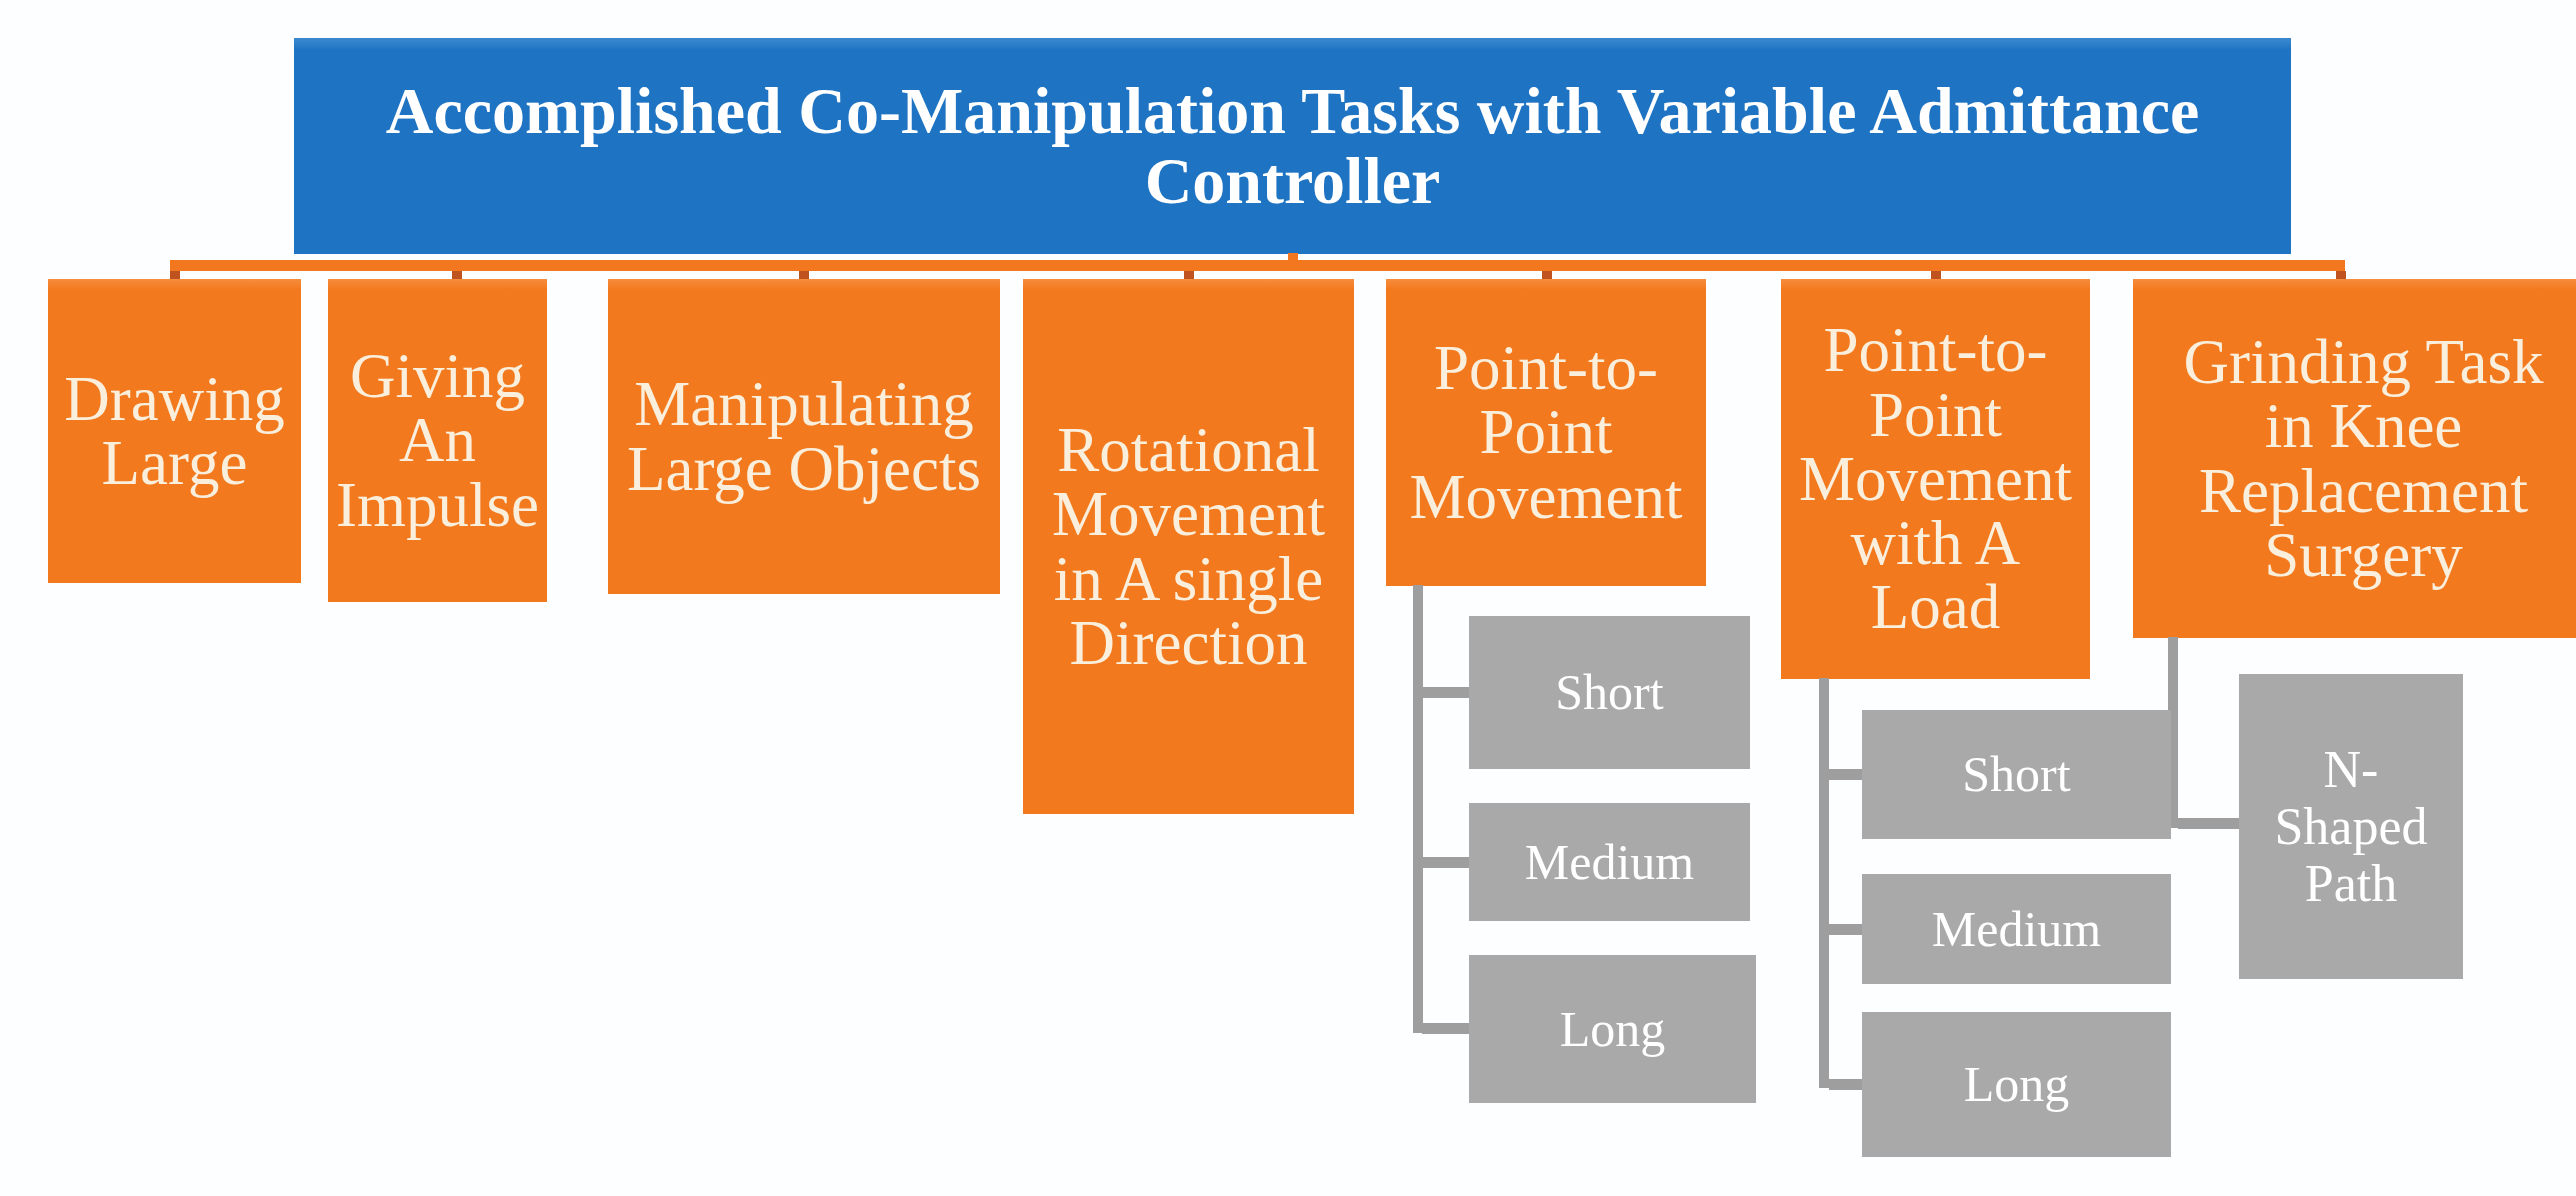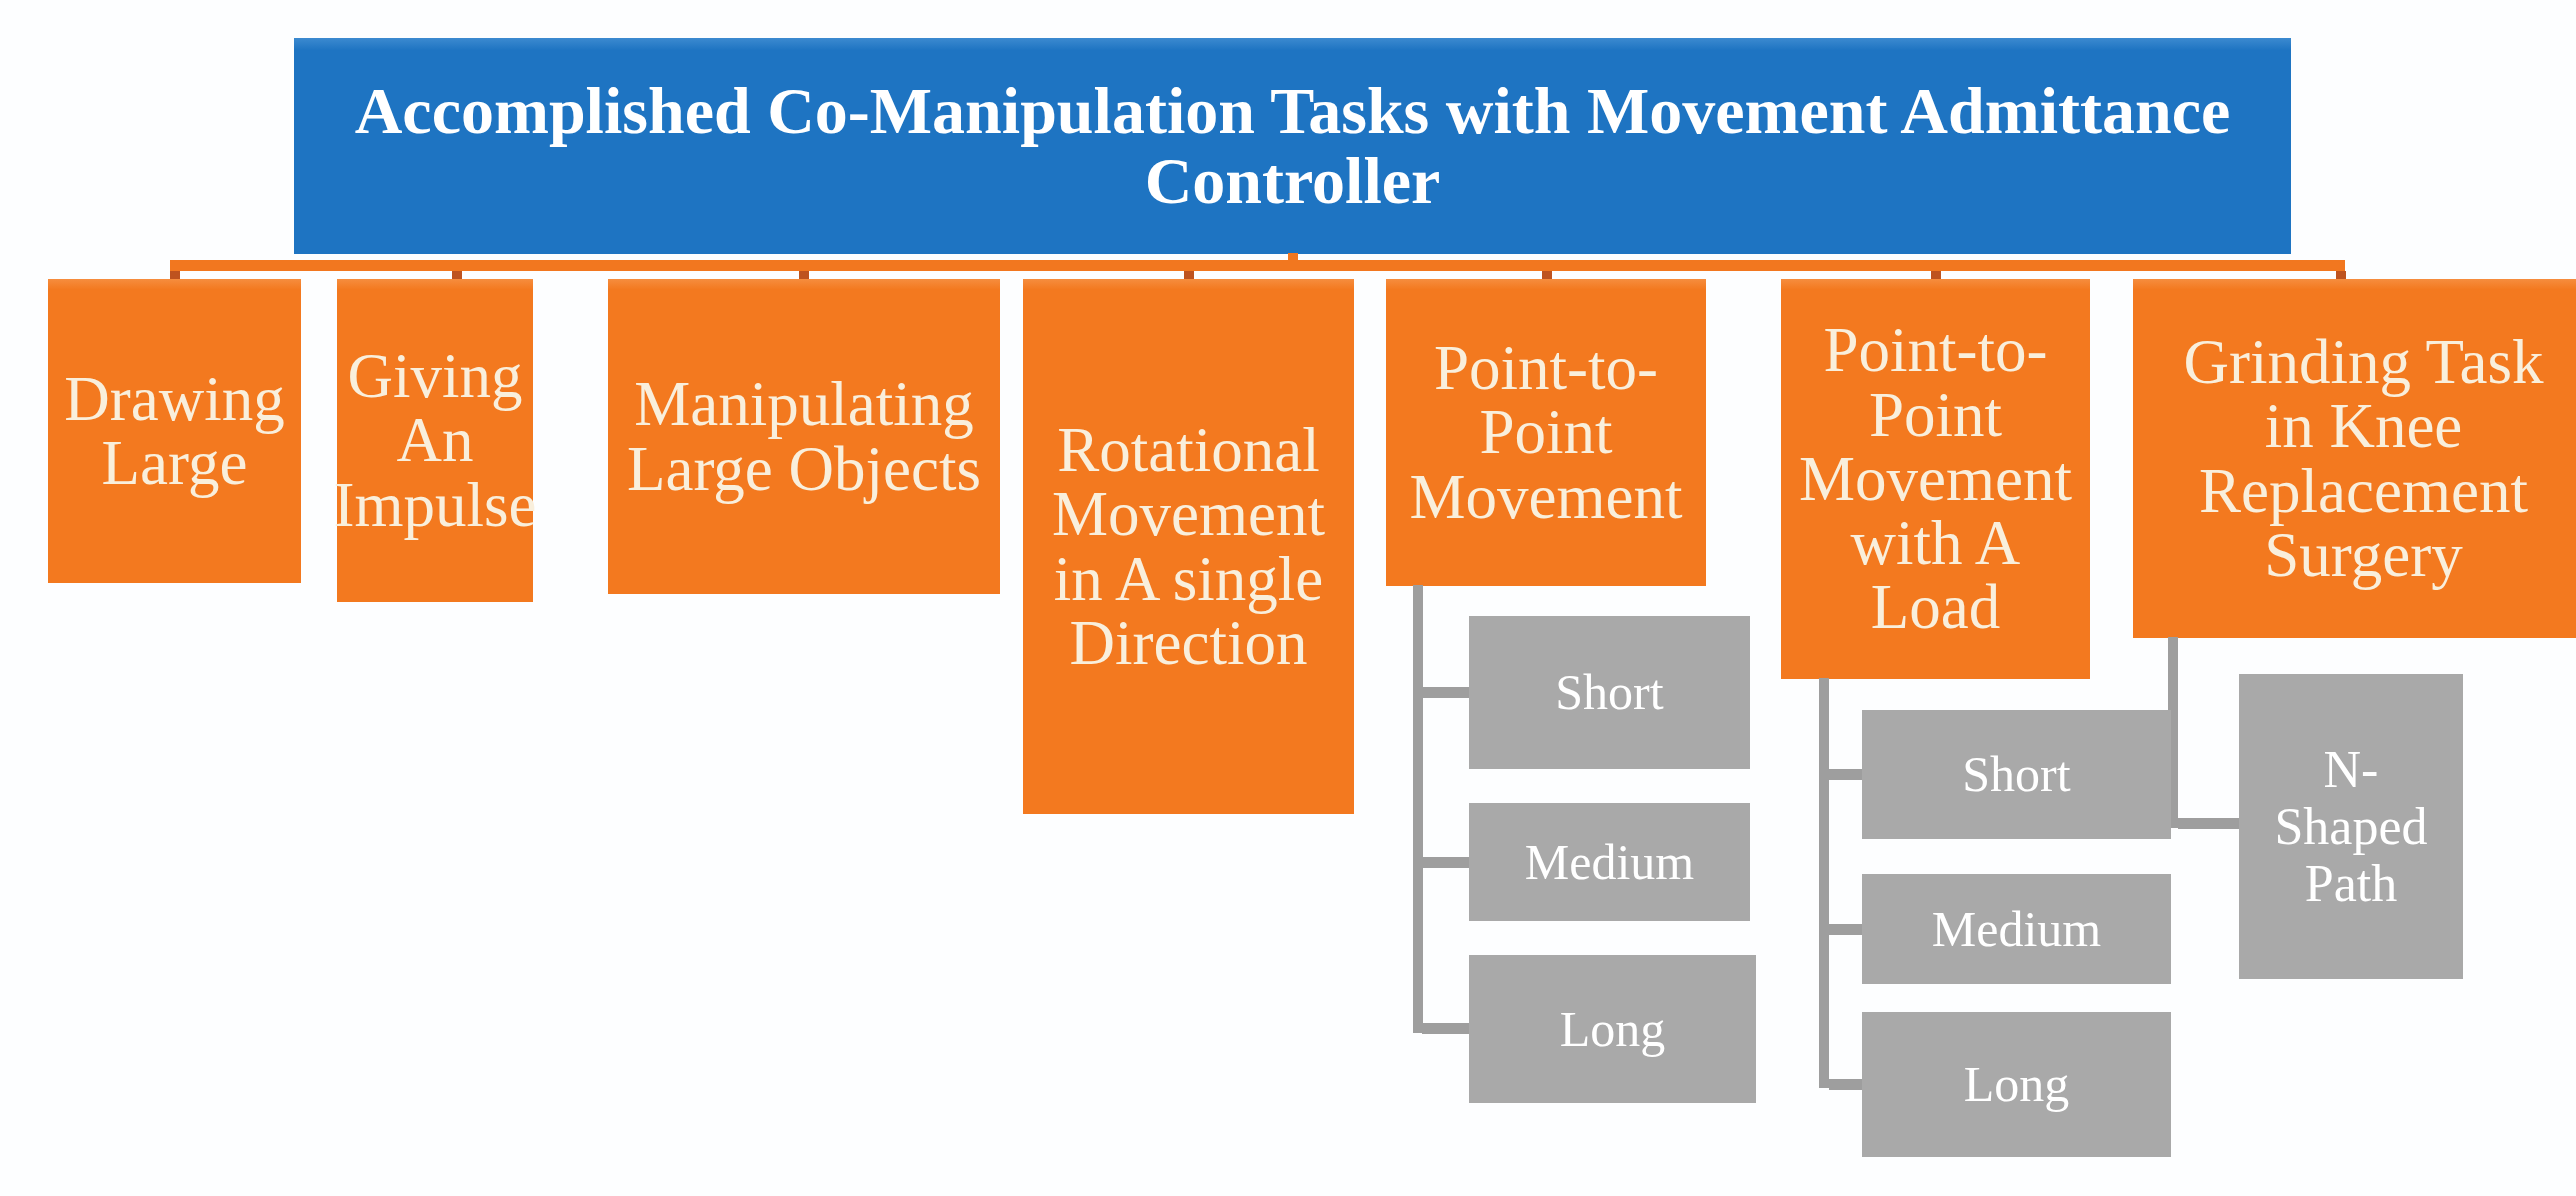--- a/index.html
+++ b/index.html
@@ -34,21 +34,21 @@
   }
   .conn{position:absolute;}
   .hline{left:170px;top:260px;width:2175px;height:11.3px;background:var(--connector-orange,#F2771F);}
   .stub-root{left:1288px;top:253px;width:9.6px;height:7.8px;background:var(--connector-orange,#F2771F);}
   .joint{top:271px;width:9.6px;height:9.6px;background:var(--connector-joint,#BE531F);}
   .j1{left:170px;}  .j2{left:452px;}  .j3{left:799px;} .j4{left:1184px;}
   .j5{left:1542px;} .j6{left:1931px;} .j7{left:2336px;}
 
   
   .t1{left:48px;  top:279px;width:253px;height:304px;}
-  .t2{left:337px; top:279px;width:196px;height:323px;}
+  .t2{left:328px; top:279px;width:219px;height:323px;}
   .t3{left:608px; top:279px;width:392px;height:315px;}
   .t4{left:1023px;top:279px;width:331px;height:535px;}
   .t5{left:1386px;top:279px;width:320px;height:307px;}
   .t6{left:1781px;top:279px;width:309px;height:400px;}
   .t7{left:2133px;top:279px;width:461px;height:359px;}
 
   
   .gray{background:var(--connector-gray,#9E9E9E);}
   .gv1{left:1413px;top:585px;width:9.6px;height:448px;}
   .gh1a{left:1422px;top:687px;width:47px;height:10.5px;}
@@ -72,21 +72,21 @@
   .l2b{left:1862px;top:874px;width:309px;height:110px;}
   .l2c{left:1862px;top:1012px;width:309px;height:145px;}
 
   .l3a{left:2239px;top:674px;width:224px;height:305px;font-size:52px;line-height:1.1;}
 </style>
 </head>
 <body>
 
 <div class="canvas">
 
-  <div class="node root">Accomplished Co-Manipulation Tasks with Movement Admittance
+  <div class="node root">Accomplished Co-Manipulation Tasks with Variable Admittance
 Controller</div>
 
   <div class="conn hline"></div>
   <div class="conn stub-root"></div>
   <div class="conn joint j1"></div>
   <div class="conn joint j2"></div>
   <div class="conn joint j3"></div>
   <div class="conn joint j4"></div>
   <div class="conn joint j5"></div>
   <div class="conn joint j6"></div>

